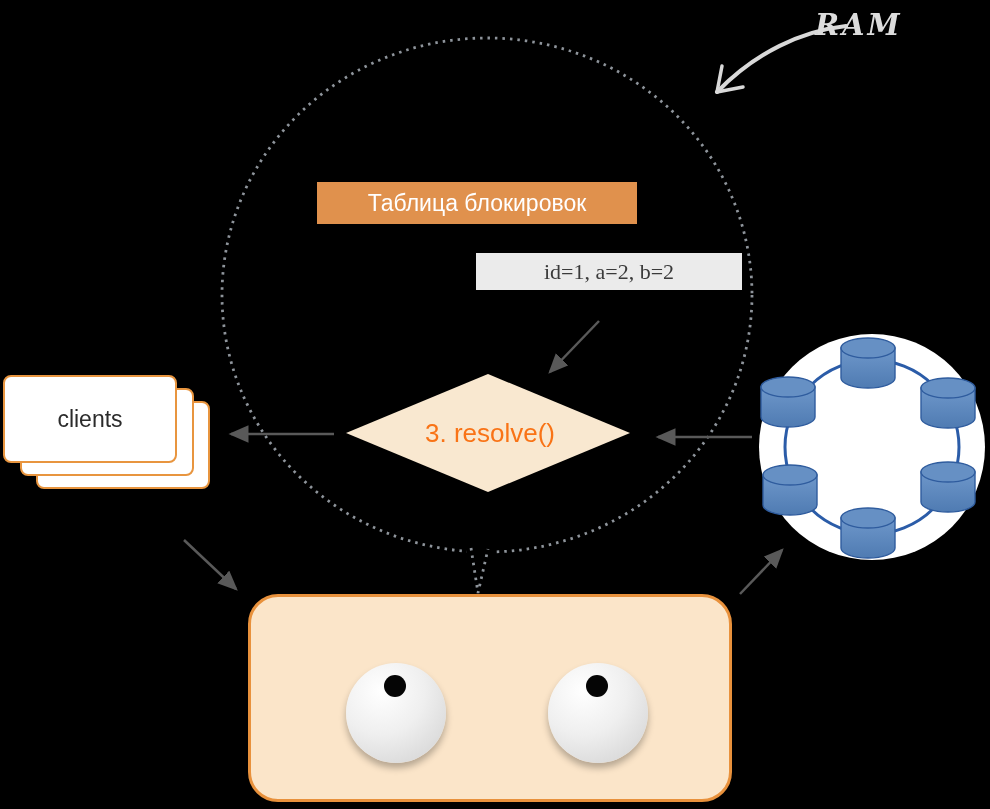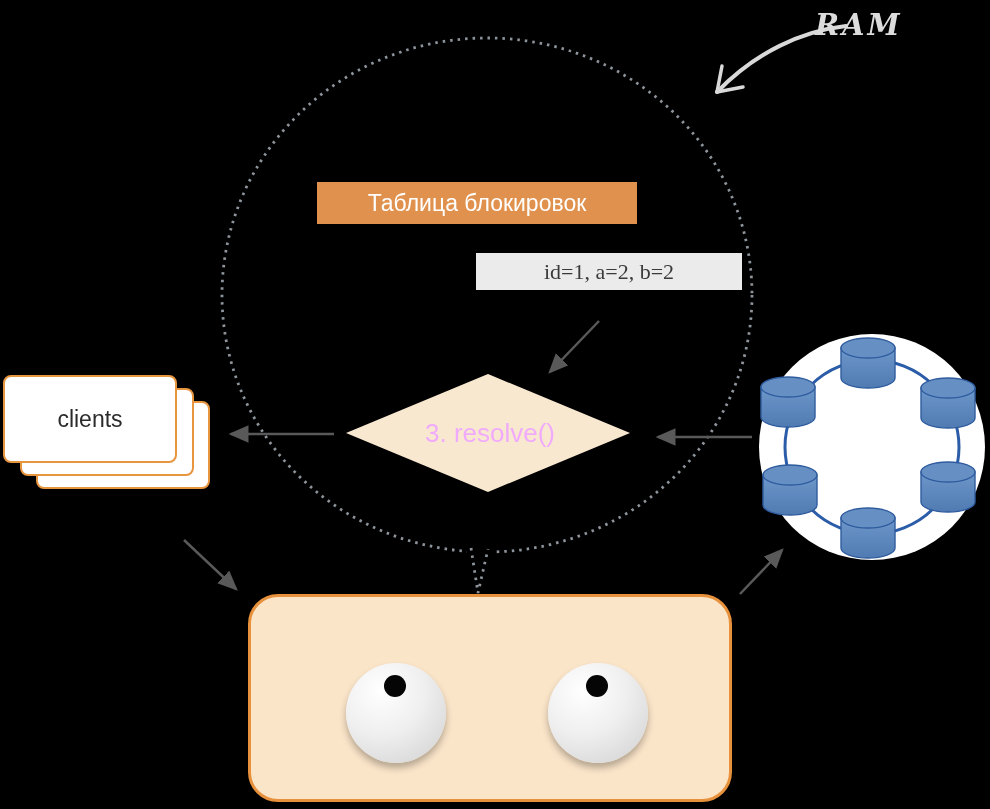--- a/index.html
+++ b/index.html
@@ -8,21 +8,21 @@
     font-family:"Liberation Sans",sans-serif;
   }
   #gfx{position:absolute;left:0;top:0;z-index:1;}
   .abs{position:absolute;z-index:2;box-sizing:border-box;}
   .box{display:flex;align-items:center;justify-content:center;text-align:center;}
   .orange-box{background:#E0914D;color:#FFFFFF;}
   .gray-box{background:#EBEBEB;color:#3A3A3A;}
   .lbl-lock{font-size:23px;}
   .lbl-tx{font-size:21px;}
   .lbl-vals{font-size:22px;font-family:Liberation Serif, serif;}
-  .diamond-label{font-size:26px;color:#f0abfc;z-index:3;}
+  .diamond-label{font-size:26px;color:#f97316;z-index:3;}
   .card{
     position:absolute;width:174px;height:88px;border-radius:8px;
     background:#ffffff;border:2.5px solid #E8953F;box-sizing:border-box;
   }
   .card-label{font-size:23px;color:#2B2B2B;}
   .txn-rect{
     left:248px;top:594px;width:484px;height:208px;border-radius:30px;
     background:#FBE5C9;border:3px solid #E8913C;
   }
   .eye{

